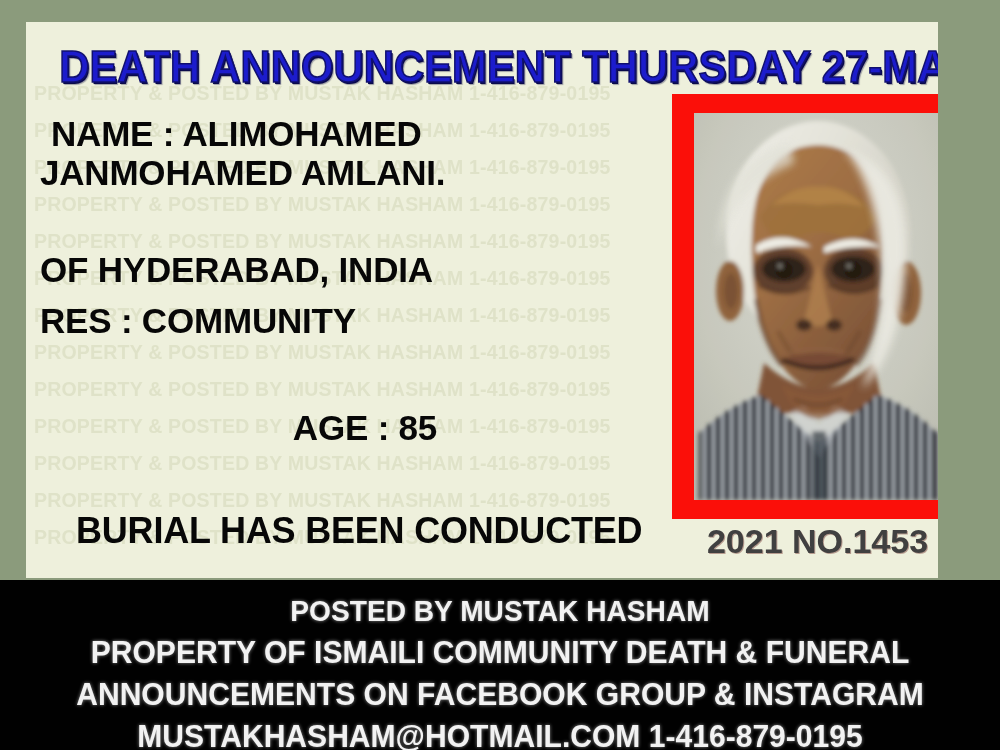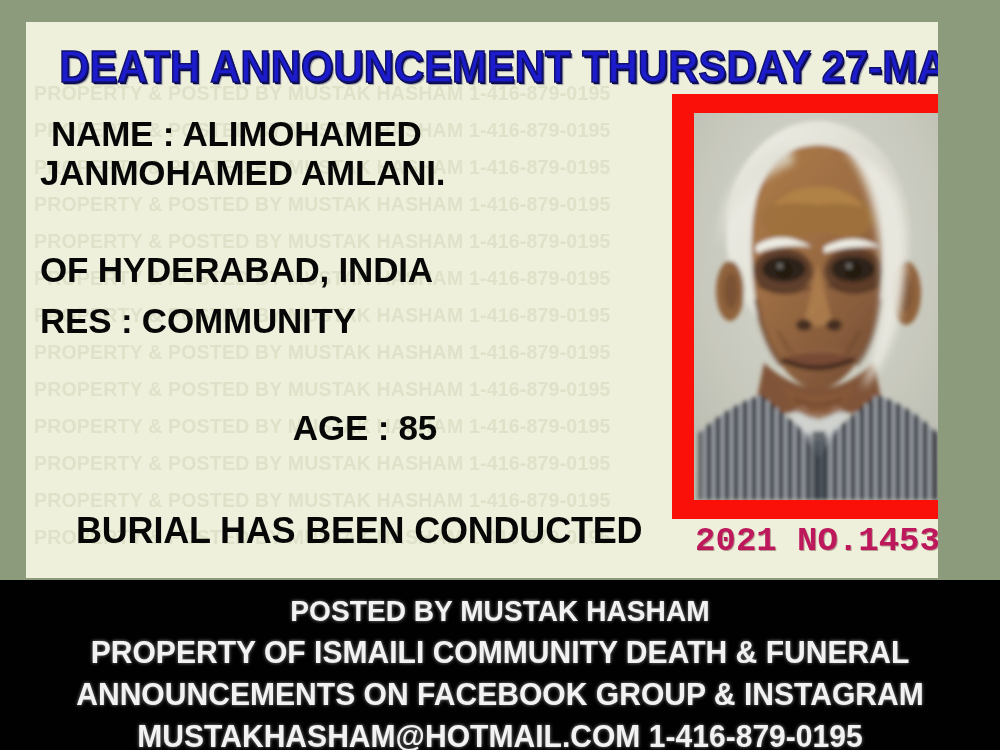--- a/index.html
+++ b/index.html
@@ -128,25 +128,25 @@
     height: 100%;
   }
 
   .ref-no {
     position: absolute;
     left: 646px;
     top: 502px;
     width: 291px;
     text-align: center;
     z-index: 4;
-    font-family: Liberation Mono, monospace;
+    font-family: Liberation Sans, sans-serif;
     font-weight: bold;
     font-size: 34px;
     line-height: 1;
-    color: #be185d;
+    color: #404040;
     white-space: nowrap;
     text-shadow: 1px 1px 0 rgba(80,0,0,0.35);
   }
 
   
   .footer {
     position: absolute;
     left: 0;
     top: 580px;
     width: 1000px;

